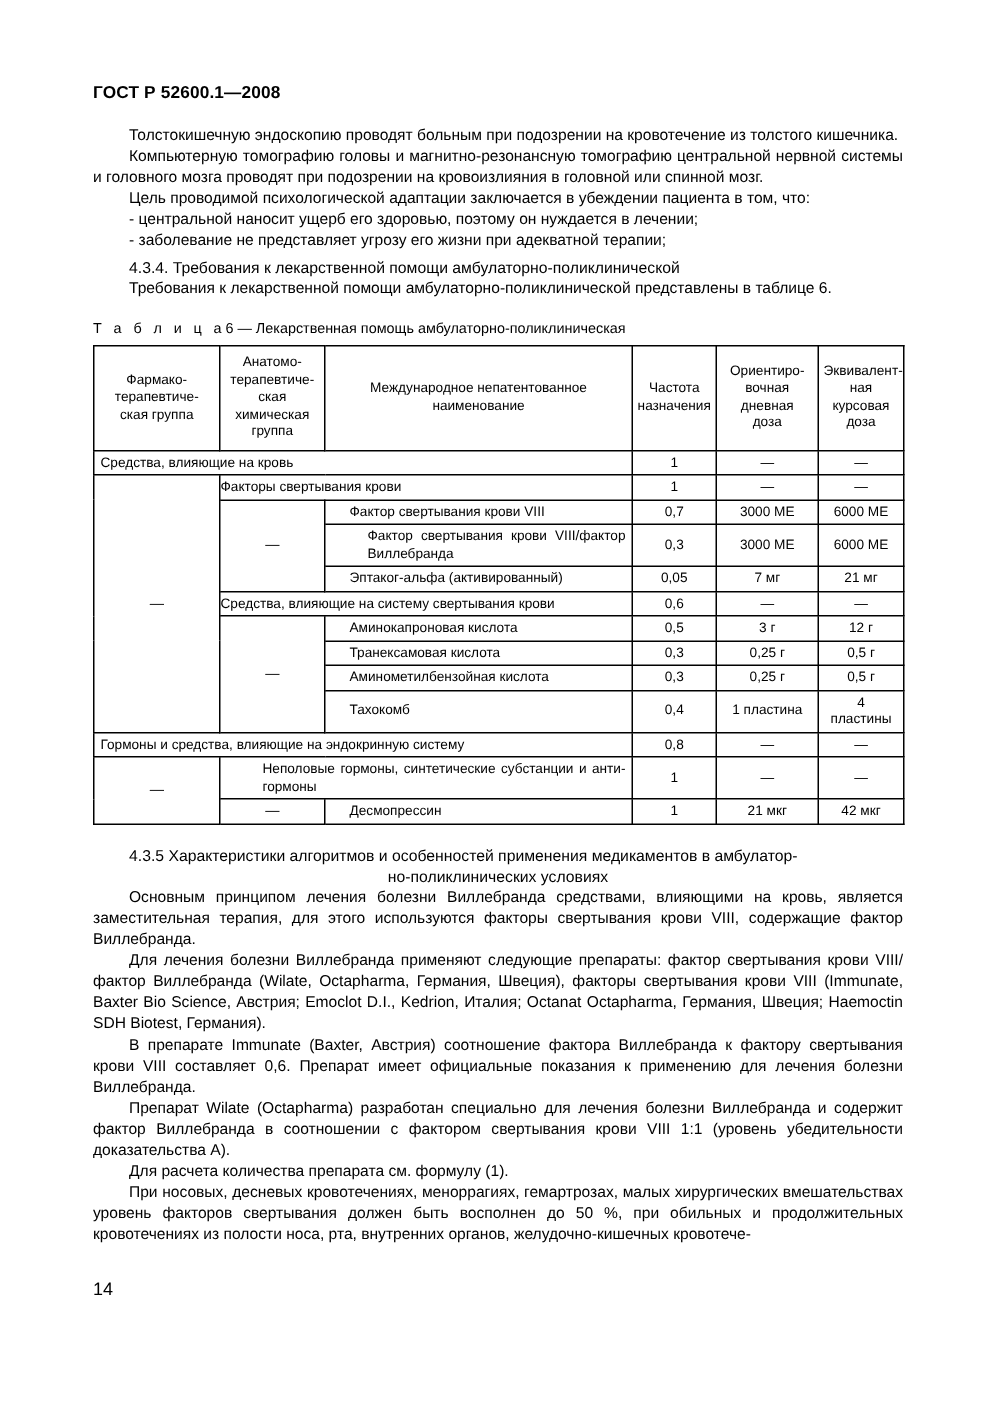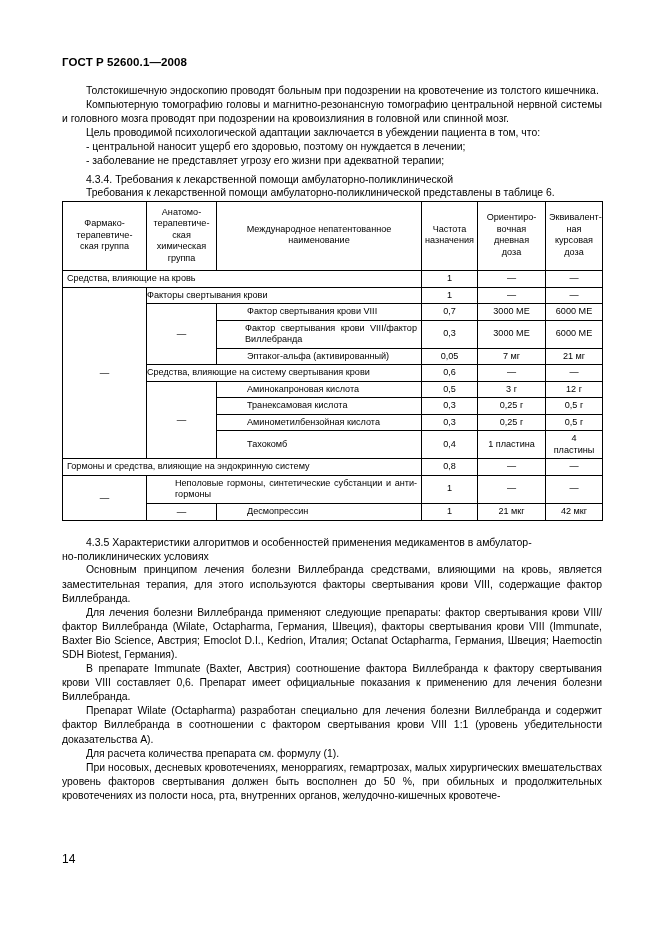--- a/index.html
+++ b/index.html
@@ -50,20 +50,21 @@
     font-size: 10.5px;
     line-height: 14.2px;
     margin: 4px 0 0 0;
     font-weight: normal;
     text-indent: 24px;
     text-align: left;
   }
   p.heading.cont {
     text-indent: 0;
     margin-top: 0;
+    text-align: center;
   }
   .spacer-10 { height: 10px; }
 
   .table-caption {
     font-size: 9.6px;
     margin: 13px 0 5px 0;
     line-height: 1.2;
   }
   .table-caption .sp {
     letter-spacing: 2.6px;
@@ -93,21 +94,21 @@
   table.gost tbody tr td:first-child { border-left: 1.4px solid #000; }
   table.gost tbody tr td:last-child { border-right: 1.4px solid #000; }
   table.gost tbody tr:last-child td { border-bottom: 1.4px solid #000; }
   table.gost thead tr th { border-top: 1.4px solid #000; }
 
   td.name-cell {
     text-align: left;
     padding-left: 6px;
   }
   td.name-cell.lvl1 { padding-left: 0; }
-  td.name-cell.lvl3 { padding-left: 30px; }
+  td.name-cell.lvl3 { padding-left: 16px; }
   td.name-cell.justify {
     text-align: justify;
     text-align-last: left;
     padding-left: 28px;
   }
   td.num { text-align: center; }
   td.dash { text-align: center; }
   .em-dash { font-size: 9.5px; }
 
   .page-number {
@@ -128,20 +129,24 @@
 
     <p class="body-text">Толстокишечную эндоскопию проводят больным при подозрении на кровотечение из толстого кишечника.</p>
     <p class="body-text">Компьютерную томографию головы и магнитно-резонансную томографию центральной нервной системы и головного мозга проводят при подозрении на кровоизлияния в головной или спинной мозг.</p>
     <p class="body-text">Цель проводимой психологической адаптации заключается в убеждении пациента в том, что:</p>
     <p class="body-text dash-item">- центральной наносит ущерб его здоровью, поэтому он нуждается в лечении;</p>
     <p class="body-text dash-item">- заболевание не представляет угрозу его жизни при адекватной терапии;</p>
 
     <p class="heading">4.3.4.  Требования к лекарственной помощи амбулаторно-поликлинической</p>
     <p class="body-text">Требования к лекарственной помощи амбулаторно-поликлинической представлены в таблице 6.</p>
 
+    <div class="table-caption">
+      <span class="sp">Т а б л и ц а</span><span>6</span>
+      <span>— Лекарственная помощь амбулаторно-поликлиническая</span>
+    </div>
 
     <table class="gost">
       <colgroup>
         <col style="width:84px">
         <col style="width:70px">
         <col style="width:205px">
         <col style="width:56px">
         <col style="width:68px">
         <col style="width:57px">
       </colgroup>

